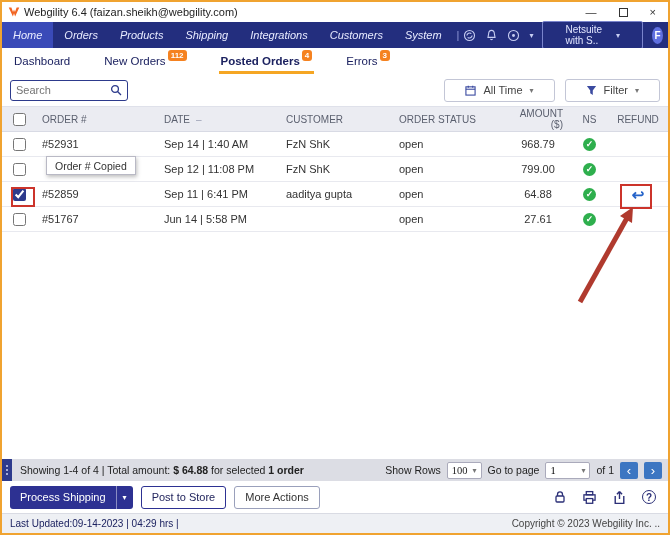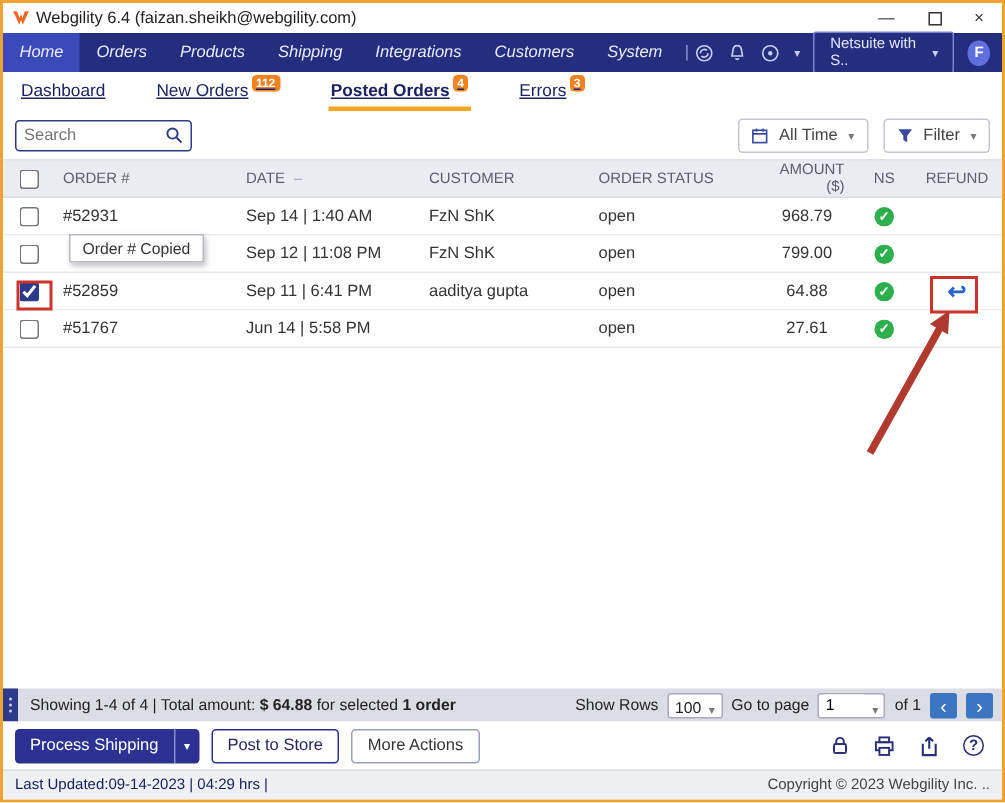--- a/index.html
+++ b/index.html
@@ -32,32 +32,32 @@
     height: 26px; background: #232e7e; display: flex; align-items: stretch;
     color: #e8ebff; font-size: 11px; flex: none;
   }
   .menu-item { display: flex; align-items: center; padding: 0 11px; cursor: pointer; font-style: italic; }
   .menu-item.active { background: #3a4ab8; }
   .menu-divider { display: flex; align-items: center; padding: 0 4px; color: #8f98d8; }
   .menu-right { margin-left: auto; display: flex; align-items: center; gap: 9px; padding-right: 8px; }
   .mb-icon { display: flex; align-items: center; cursor: pointer; }
   .mb-caret { font-size: 8px; color: #c7cdf2; }
   .store-select {
-    border: 1px solid #7a84cc; border-radius: 2px; padding: 2px 10px;
+    border: 1px solid #7a84cc; border-radius: 2px; padding: 2px 22px;
     display: flex; align-items: center; gap: 8px; font-size: 10px; color: #e2e6ff; cursor: pointer;
   }
   .avatar {
     width: 17px; height: 17px; border-radius: 50%; background: #5f6fe0;
     color: #fff; font-size: 10px; font-weight: bold;
     display: flex; align-items: center; justify-content: center; cursor: pointer;
   }
   
   .tabbar {
     height: 26px; display: flex; align-items: stretch; gap: 30px;
-    padding: 0 10px; background: #fff; font-size: 11.5px; color: #1c2260; flex: none; text-decoration: underline;
+    padding: 0 10px; background: #fff; font-size: 11.5px; color: #1c2260; flex: none;
   }
   .tab { position: relative; display: flex; align-items: center; cursor: pointer; padding: 0 2px; }
   .tab.active { font-weight: bold; }
   .tab.active::after {
     content: ""; position: absolute; left: 0; right: 0; bottom: 0;
     height: 3px; background: #f5a623;
   }
   .badge {
     background: #f58220; color: #fff; font-size: 8px; font-weight: bold;
     border-radius: 3px; padding: 1px 3px; margin-left: 2px;
@@ -66,21 +66,21 @@
   
   .toolbar { height: 32px; display: flex; align-items: center; padding: 0 8px; gap: 8px; background: #fff; flex: none; }
   .searchbox {
     width: 118px; height: 21px; border: 1.5px solid #2d3a8c; border-radius: 3px;
     display: flex; align-items: center; padding: 0 5px; background: #fff;
   }
   .searchbox input { border: none; outline: none; flex: 1; min-width: 0; font-size: 11px; font-family: inherit; color: #333; }
   .toolbar-right { margin-left: auto; display: flex; align-items: center; gap: 10px; }
   .select-box {
     height: 23px; border: 1px solid #c3c6d6; border-radius: 3px; background: #fff;
-    display: flex; align-items: center; gap: 7px; padding: 0 8px;
+    display: flex; align-items: center; gap: 7px; padding: 0 20px;
     font-size: 11px; color: #444; cursor: pointer;
   }
   .select-caret { font-size: 8px; color: #777; }
   
   .grid-cols { display: grid; grid-template-columns: 34px 122px 122px 113px 114px 60px 45px 52px; }
   .thead {
     height: 26px; align-items: center; background: #ebecf2;
     border-top: 1px solid #dfe1ea; border-bottom: 1px solid #d8dae4;
     font-size: 10px; color: #5a5f6e; flex: none;
   }
@@ -111,21 +111,21 @@
   }
   .grip {
     width: 10px; height: 100%; background: #2d3a8c; flex: none;
     display: flex; flex-direction: column; align-items: center; justify-content: center; gap: 2px; cursor: grab;
   }
   .grip i { width: 2px; height: 2px; border-radius: 50%; background: #cfd4f0; }
   .summary { margin-left: 8px; }
   .footer-right { margin-left: auto; display: flex; align-items: center; gap: 6px; }
   .mini-select {
     height: 17px; background: #fff; border: 1px solid #aab; border-radius: 2px;
-    display: flex; align-items: flex-end; gap: 5px; padding: 0 4px; font-size: 10.5px; cursor: pointer;
+    display: flex; align-items: center; gap: 5px; padding: 0 4px; font-size: 10.5px; cursor: pointer; font-family: Liberation Serif, serif;
   }
   .goto-input { width: 26px; height: 15px; border: none; outline: none; font-size: 10.5px; font-family: inherit; }
   .pager-btn {
     width: 18px; height: 17px; background: #3c76c2; color: #fff; border-radius: 2px;
     display: flex; align-items: center; justify-content: center;
     font-size: 13px; line-height: 1; cursor: pointer;
   }
   
   .actionbar { height: 32px; display: flex; align-items: center; gap: 8px; padding: 0 8px; background: #fff; flex: none; }
   .btn-primary {

